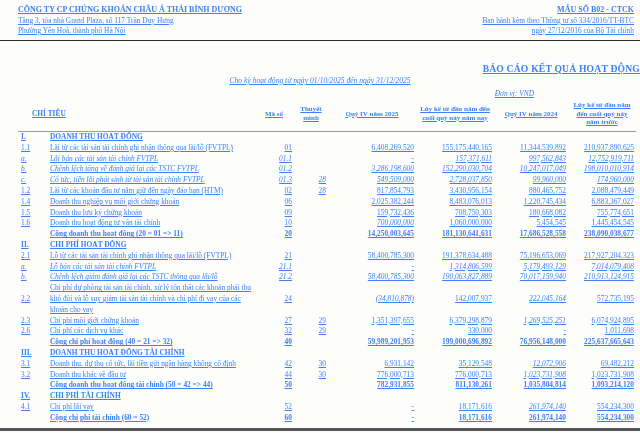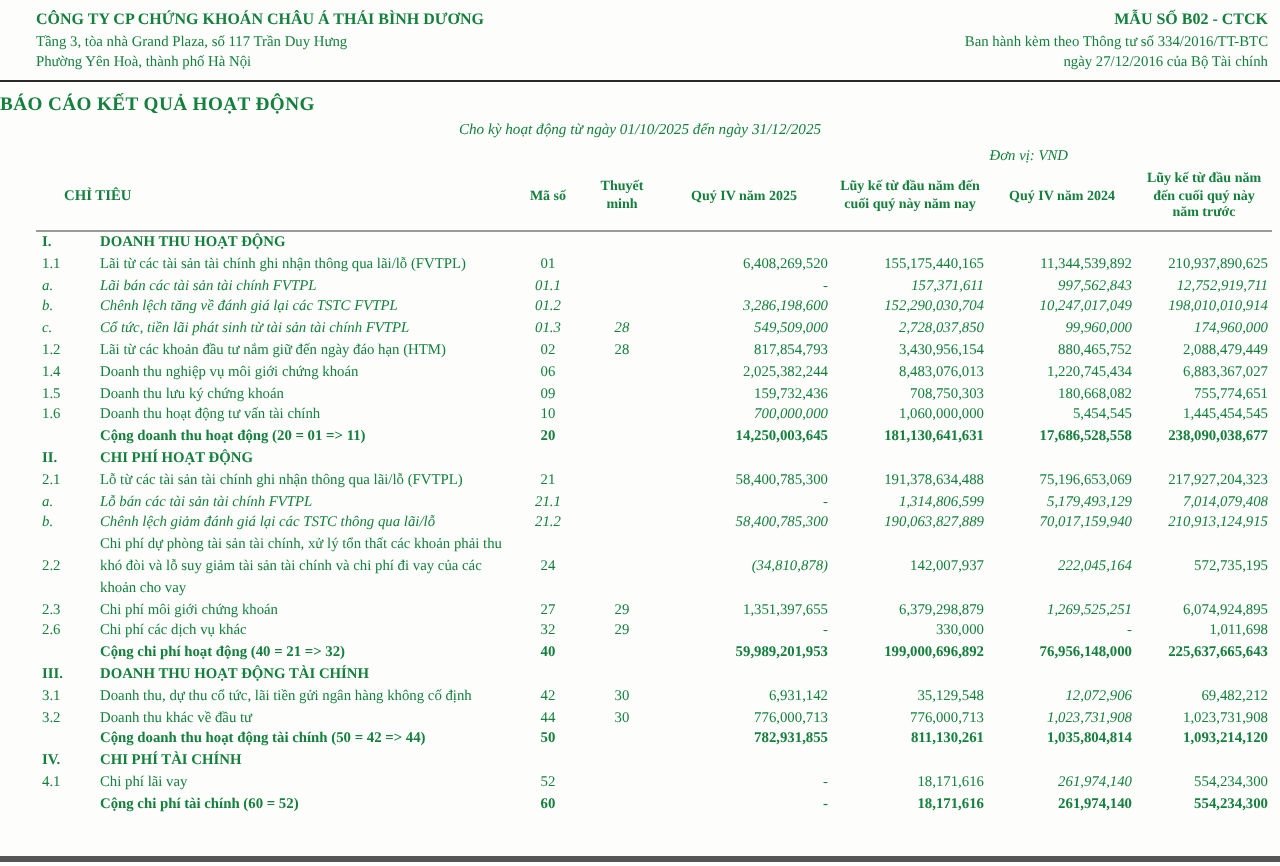--- a/index.html
+++ b/index.html
@@ -1,41 +1,41 @@
 <!DOCTYPE html>
 <html><head>
 <meta charset="utf-8">
 <style>
   html,body{margin:0;padding:0;background:#e8e8e8;}
   .page{
     width:640px;height:433px;background:#fdfdfc;position:relative;overflow:hidden;
-    font-family:"Liberation Serif","DejaVu Serif",serif;color:#15803d;
+    font-family:"Liberation Serif","DejaVu Serif",serif;color:#3b82f6;text-decoration:underline;
   }
   
   .hdr{display:flex;justify-content:space-between;align-items:flex-start;
        padding:5px 6px 3px 18px;}
   .hdr-left{font-size:7.4px;line-height:1.35;}
   .company{font-weight:bold;font-size:8px;}
   .hdr-right{text-align:right;font-size:7.4px;line-height:1.35;}
   .form-no{font-weight:bold;font-size:8px;}
   .top-rule{border:0;border-top:1.4px solid #2b2b2b;margin:1px 0 0 0;}
-  .title{text-align:left;font-weight:bold;font-size:9.6px;margin-top:6px;letter-spacing:.2px;}
+  .title{text-align:right;font-weight:bold;font-size:9.6px;margin-top:22px;letter-spacing:.2px;}
   .subtitle{text-align:center;font-style:italic;font-size:7.6px;margin-top:2px;}
   .unit{text-align:right;font-style:italic;font-size:7.4px;margin:4px 106px 1px 0;}
   
   table{border-collapse:collapse;table-layout:fixed;margin-left:18px;width:618px;}
   col.c-num{width:30px;} col.c-label{width:206px;} col.c-ma{width:40px;}
   col.c-tm{width:34px;} col.c-v0{width:88px;} col.c-v1{width:78px;}
   col.c-v2{width:74px;} col.c-v3{width:68px;}
   thead th{font-size:7px;font-weight:bold;text-align:center;vertical-align:middle;
            padding:2px 2px 4px 2px;height:22px;border-bottom:1px solid #9a9a9a;line-height:1.25;}
   th.h-chitieu{text-align:left;padding-left:14px;font-size:7.4px;}
   td{font-size:7.4px;line-height:10.8px;padding:0 2px;vertical-align:middle;}
   td.num{padding-left:3px;}
-  td.ma,td.tm{text-align:center;}
+  td.ma,td.tm{text-align:right;}
   td.v{text-align:right;white-space:nowrap;}
   tr.section td{font-weight:bold;}
   tr.total td.label,tr.total td.ma,tr.total td.v{font-weight:bold;}
   tr.sub td{font-style:italic;}
   td.it{font-style:italic;}
   .bottom-rule{position:absolute;left:0;right:0;bottom:2px;height:3px;background:#555;}
 </style>
 </head>
 <body>
 

